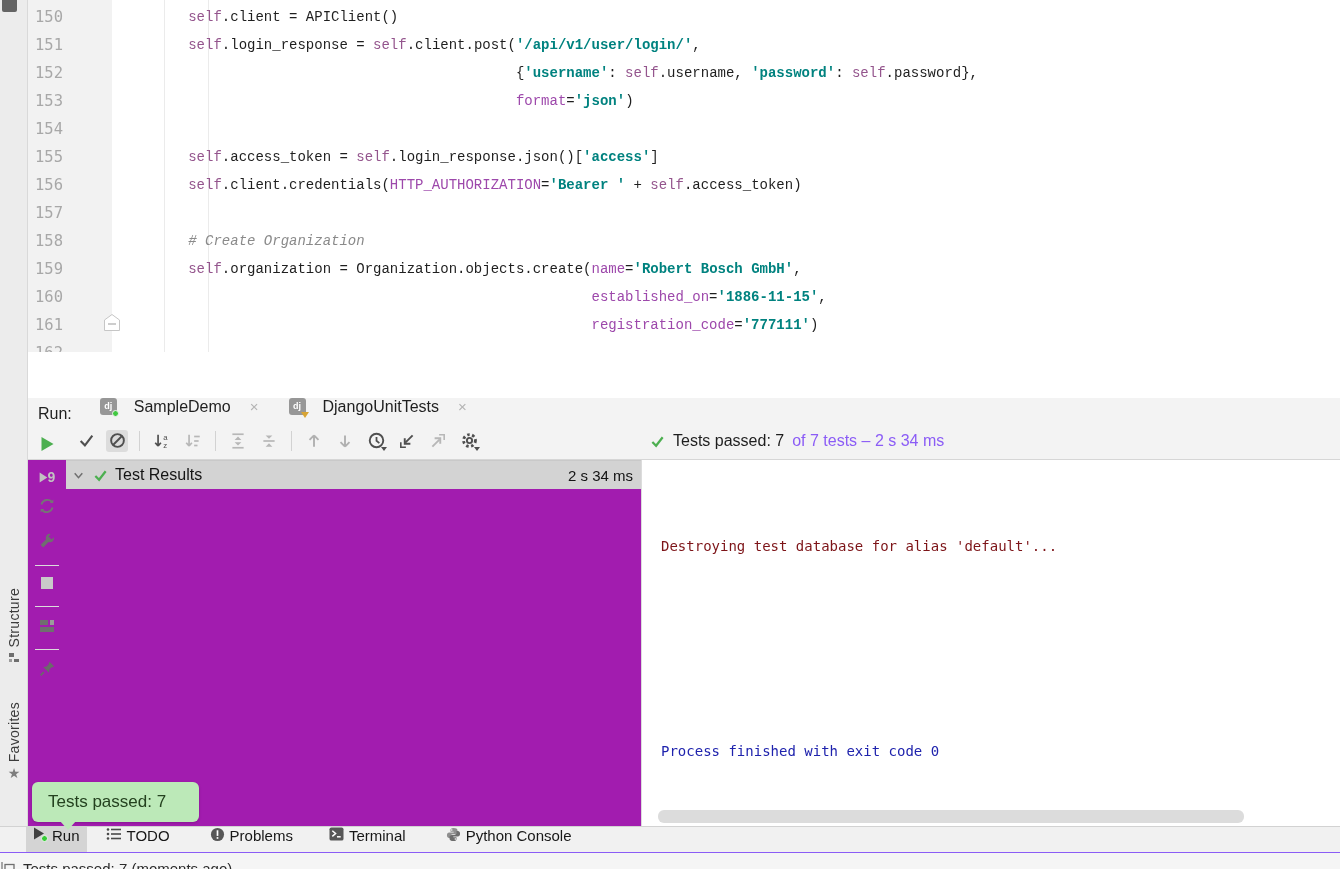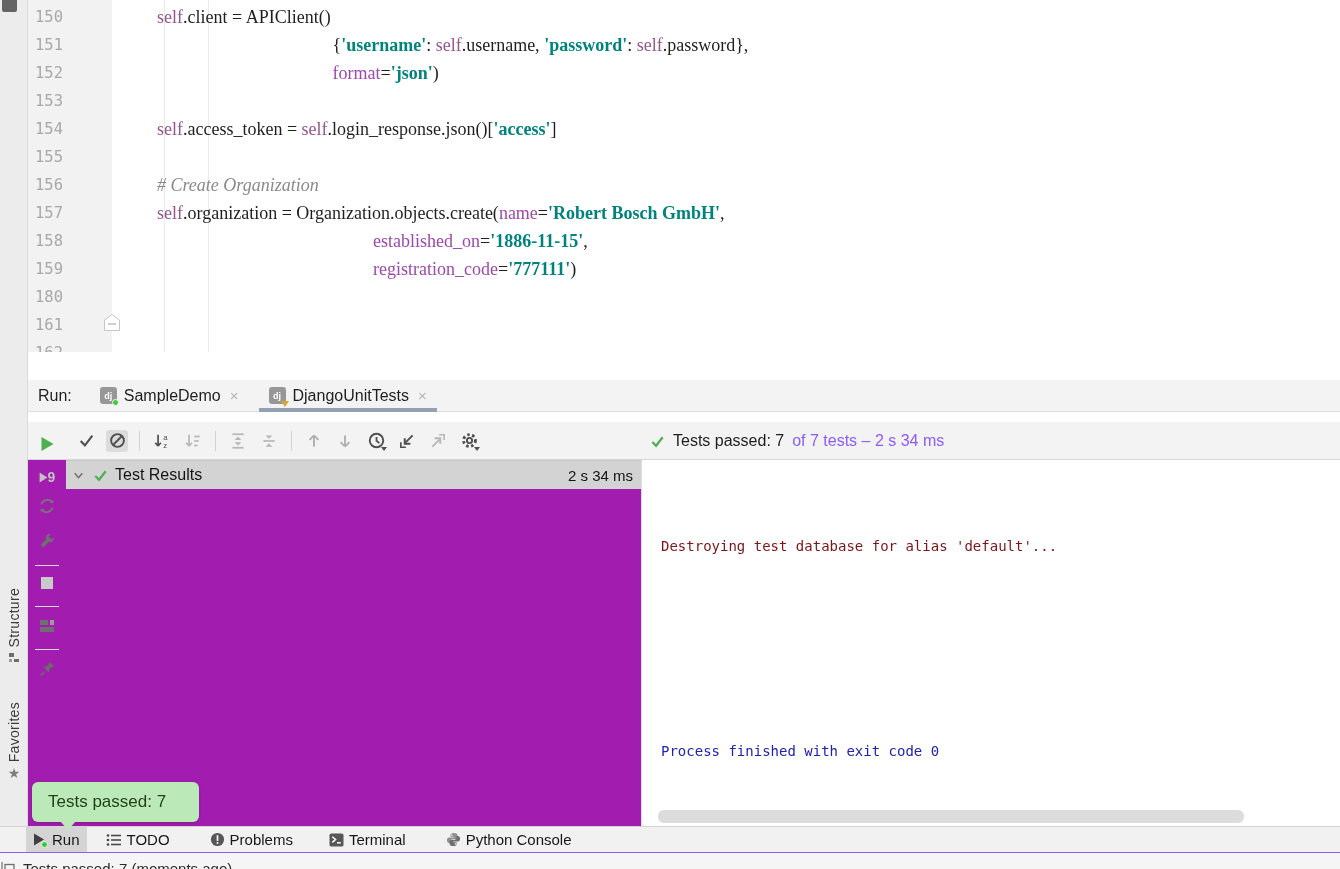--- a/index.html
+++ b/index.html
@@ -25,37 +25,37 @@
   .editor{ position:absolute; left:28px; top:0; width:1312px; height:352px;
     background:#fff; overflow:hidden;}
   .gutter{ position:absolute; left:0; top:0; width:84px; height:100%;
     background:#f2f2f2; padding:3px 0 0 7px;
     font-family:"DejaVu Sans Mono", monospace; font-size:15.5px; line-height:28px;
     color:#a8a8a8;}
   .gut-num{ height:28px; }
   .indent-guide{ position:absolute; top:0; bottom:0; width:1px; background:#ebebeb;}
   .code-pre{ position:absolute; left:84px; top:0; right:0; padding:3px 0 0 9px;}
   .code-line{ height:28px; white-space:pre;
-    font-family:Liberation Serif, serif; font-size:18px; line-height:28px;}
+    font-family:Liberation Mono, monospace; font-size:14px; line-height:28px;}
   .tok-p{ color:#1f1f1f; }
   .tok-self{ color:#94558d; }
   .tok-str{ color:#00827f; font-weight:bold; }
   .tok-kw{ color:#9d48ab; }
   .tok-com{ color:#8a8a8a; font-style:italic; }
   .fold-marker{ position:absolute; left:74px; top:313px; width:20px; height:19px;}
   
   .panel-header{ position:absolute; left:28px; top:352px; width:1312px; height:38px;
     background:#f3f3f3; border-top:1px solid #cfcfcf; border-bottom:1px solid #dcdcdc;
     display:flex; align-items:center;}
   .panel-title{ margin-left:105px; font-size:17px; color:#4a4a4a;}
-  .tab-row{ position:absolute; left:28px; top:380px; width:1312px; height:32px;
+  .tab-row{ position:absolute; left:28px; top:398px; width:1312px; height:32px;
     background:#f3f3f3; border-bottom:1px solid #dfdfdf; display:flex; align-items:center;}
   .run-label{ margin-left:10px; font-size:16px; color:#1f1f1f;}
-  .run-tab{ position:relative; height:32px; display:inline-flex; align-items:center;
-    gap:7px; padding:0 10px; cursor:pointer;}
+  .run-tab{ position:relative; height:32px; display:inline-flex; 
+    gap:17px; padding:0 10px; cursor:pointer;}
   .tab-sample{ margin-left:18px; }
   .tab-django{ margin-left:10px; }
   .dj-icon{ position:relative; width:17px; height:17px; background:#979797; border-radius:3px;
     color:#fff; font-size:9px; font-weight:bold; display:flex; align-items:center;
     justify-content:center;}
   .dj-badge-green{ position:absolute; right:-2px; bottom:-2px; width:7px; height:7px;
     border-radius:50%; background:#41c941; border:1px solid #f3f3f3;}
   .dj-badge-orange{ position:absolute; right:-3px; bottom:-3px; width:0; height:0;
     border-left:4px solid transparent; border-right:4px solid transparent;
     border-top:6px solid #d8a434;}
@@ -105,21 +105,21 @@
   .tooltip{ position:absolute; left:32px; top:782px; width:167px; height:40px;
     background:#bce9b8; border-radius:6px; display:flex; align-items:center;
     box-shadow:0 1px 3px rgba(0,0,0,.18); z-index:20;}
   .tooltip-text{ margin-left:16px; font-size:17px; color:#24411f;}
   .tooltip-tail{ position:absolute; left:28px; top:39px; width:0; height:0;
     border-left:8px solid transparent; border-right:8px solid transparent;
     border-top:9px solid #bce9b8;}
   
   .bottom-bar{ position:absolute; left:0; top:826px; width:1340px; height:26px;
     background:#f1f1f1; border-top:1px solid #d2d2d2; display:flex; align-items:center; z-index:10;}
-  .bb-item{ height:26px; display:inline-flex; align-items:center; gap:5px;
+  .bb-item{ height:26px; display:inline-flex; gap:5px;
     padding:0 7px; cursor:pointer;}
   .bb-item.pressed{ background:#d4d4d4; }
   .bb-run{ margin-left:26px; }
   .bb-todo{ margin-left:12px; }
   .bb-problems{ margin-left:26px; }
   .bb-terminal{ margin-left:22px; }
   .bb-python{ margin-left:26px; }
   .bb-label{ font-size:15px; color:#171717;}
   .play-wrap{ position:relative; width:14px; height:14px;}
   .play-dot{ position:absolute; right:-1px; bottom:-1px; width:7px; height:7px;
@@ -157,32 +157,34 @@
         <div class="gut-num">150</div>
         <div class="gut-num">151</div>
         <div class="gut-num">152</div>
         <div class="gut-num">153</div>
         <div class="gut-num">154</div>
         <div class="gut-num">155</div>
         <div class="gut-num">156</div>
         <div class="gut-num">157</div>
         <div class="gut-num">158</div>
         <div class="gut-num">159</div>
-        <div class="gut-num">180</div>
+        <div class="gut-num">160</div>
         <div class="gut-num">161</div>
         <div class="gut-num">162</div>
       </div>
     <div class="indent-guide" style="left:136px"></div>
     <div class="indent-guide" style="left:180px"></div>
     <div class="code-pre" id="code-lines">
         <div class="code-line"><span class="tok-p">        </span><span class="tok-self">self</span><span class="tok-p">.client = APIClient()</span></div>
+        <div class="code-line"><span class="tok-p">        </span><span class="tok-self">self</span><span class="tok-p">.login_response = </span><span class="tok-self">self</span><span class="tok-p">.client.post(</span><span class="tok-str">'/api/v1/user/login/'</span><span class="tok-p">,</span></div>
         <div class="code-line"><span class="tok-p">                                               </span><span class="tok-p">{</span><span class="tok-str">'username'</span><span class="tok-p">: </span><span class="tok-self">self</span><span class="tok-p">.username, </span><span class="tok-str">'password'</span><span class="tok-p">: </span><span class="tok-self">self</span><span class="tok-p">.password},</span></div>
         <div class="code-line"><span class="tok-p">                                               </span><span class="tok-kw">format</span><span class="tok-p">=</span><span class="tok-str">'json'</span><span class="tok-p">)</span></div>
         <div class="code-line"></div>
         <div class="code-line"><span class="tok-p">        </span><span class="tok-self">self</span><span class="tok-p">.access_token = </span><span class="tok-self">self</span><span class="tok-p">.login_response.json()[</span><span class="tok-str">'access'</span><span class="tok-p">]</span></div>
+        <div class="code-line"><span class="tok-p">        </span><span class="tok-self">self</span><span class="tok-p">.client.credentials(</span><span class="tok-kw">HTTP_AUTHORIZATION</span><span class="tok-p">=</span><span class="tok-str">'Bearer '</span><span class="tok-p"> + </span><span class="tok-self">self</span><span class="tok-p">.access_token)</span></div>
         <div class="code-line"></div>
         <div class="code-line"><span class="tok-p">        </span><span class="tok-com"># Create Organization</span></div>
         <div class="code-line"><span class="tok-p">        </span><span class="tok-self">self</span><span class="tok-p">.organization = Organization.objects.create(</span><span class="tok-kw">name</span><span class="tok-p">=</span><span class="tok-str">'Robert Bosch GmbH'</span><span class="tok-p">,</span></div>
         <div class="code-line"><span class="tok-p">                                                        </span><span class="tok-kw">established_on</span><span class="tok-p">=</span><span class="tok-str">'1886-11-15'</span><span class="tok-p">,</span></div>
         <div class="code-line"><span class="tok-p">                                                        </span><span class="tok-kw">registration_code</span><span class="tok-p">=</span><span class="tok-str">'777111'</span><span class="tok-p">)</span></div>
         <div class="code-line"></div>
       </div>
     <div class="fold-marker">
       <svg width="20" height="19" viewBox="0 0 20 19">
         <path d="M10 1.5l7.5 5.5v10.5H2.5V7z" fill="#ffffff" stroke="#c6c6c6"></path>

